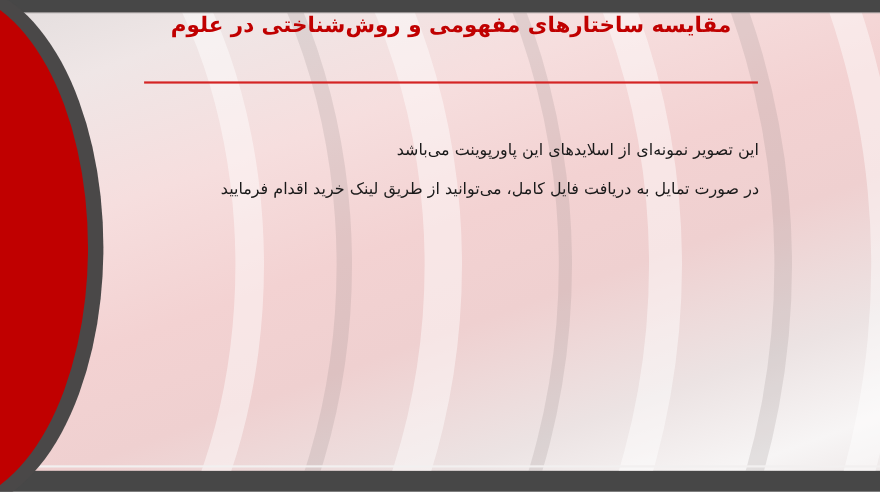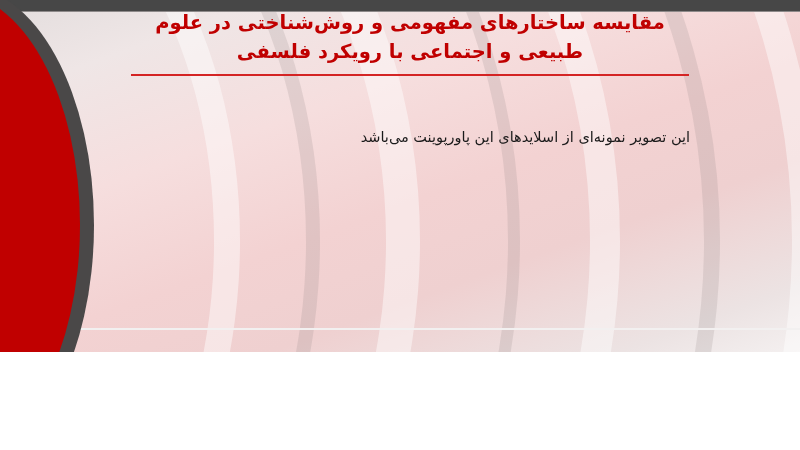--- a/index.html
+++ b/index.html
@@ -3,21 +3,21 @@
 <meta charset="utf-8">
 <style>
   html, body {
     margin: 0;
     padding: 0;
     background: #ffffff;
   }
   #slide {
     position: relative;
     width: 800px;
-    height: 352px;
+    height: 447px;
     overflow: hidden;
     background: #4a4a4a;
     font-family: "DejaVu Sans", "Liberation Sans", sans-serif;
   }
 
   
   .frame-band {
     position: absolute;
     left: 0;
     width: 800px;
@@ -174,21 +174,21 @@
   </div>
 
   <div class="hairline-top"></div>
   <div class="hairline-bottom"></div>
 
   <div class="ellipse-outer"></div>
   <div class="ellipse-red"></div>
 
   <div class="title-block">
     <div class="title-line">مقایسه ساختارهای مفهومی و روش‌شناختی در علوم</div>
-    <div class="title-line">طبیعی و اجتماعی با رویکرد فلسفی</div>
   </div>
   <div class="title-rule"></div>
 
   <div class="body-block">
     <div class="body-line">این تصویر نمونه‌ای از اسلایدهای این پاورپوینت می‌باشد</div>
+    <div class="body-line">در صورت تمایل به دریافت فایل کامل، می‌توانید از طریق لینک خرید اقدام فرمایید</div>
   </div>
 
 </div>
 
 </body></html>

